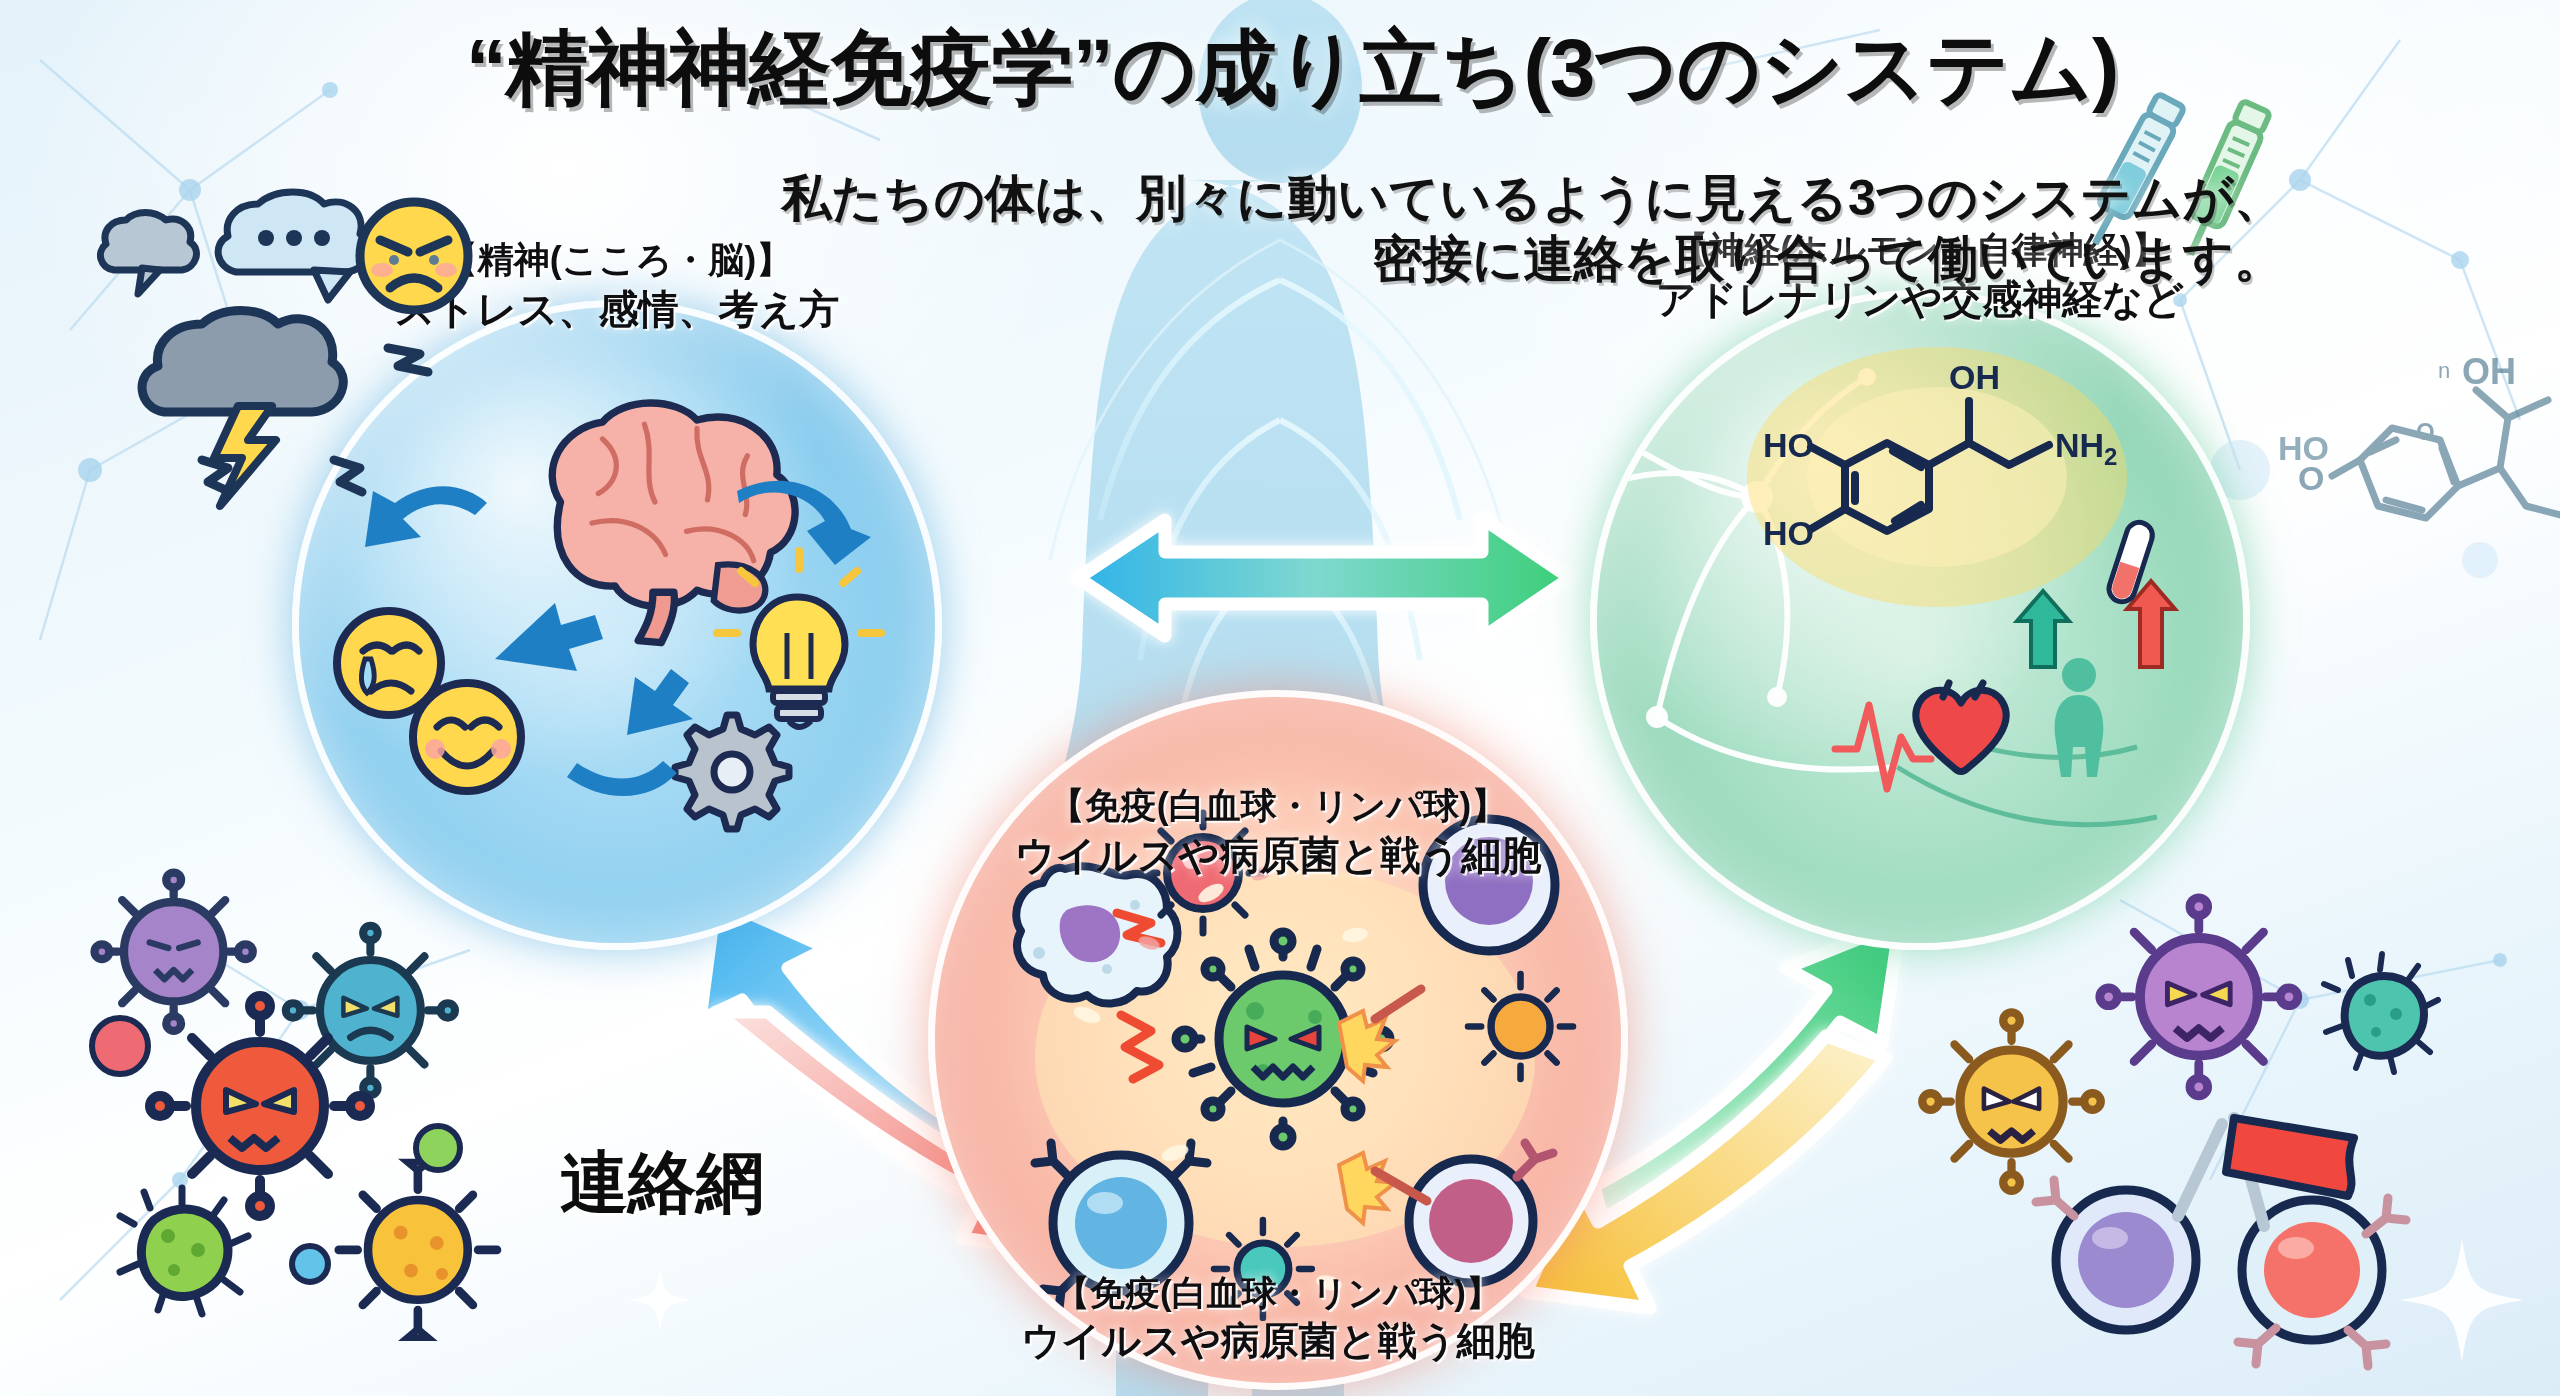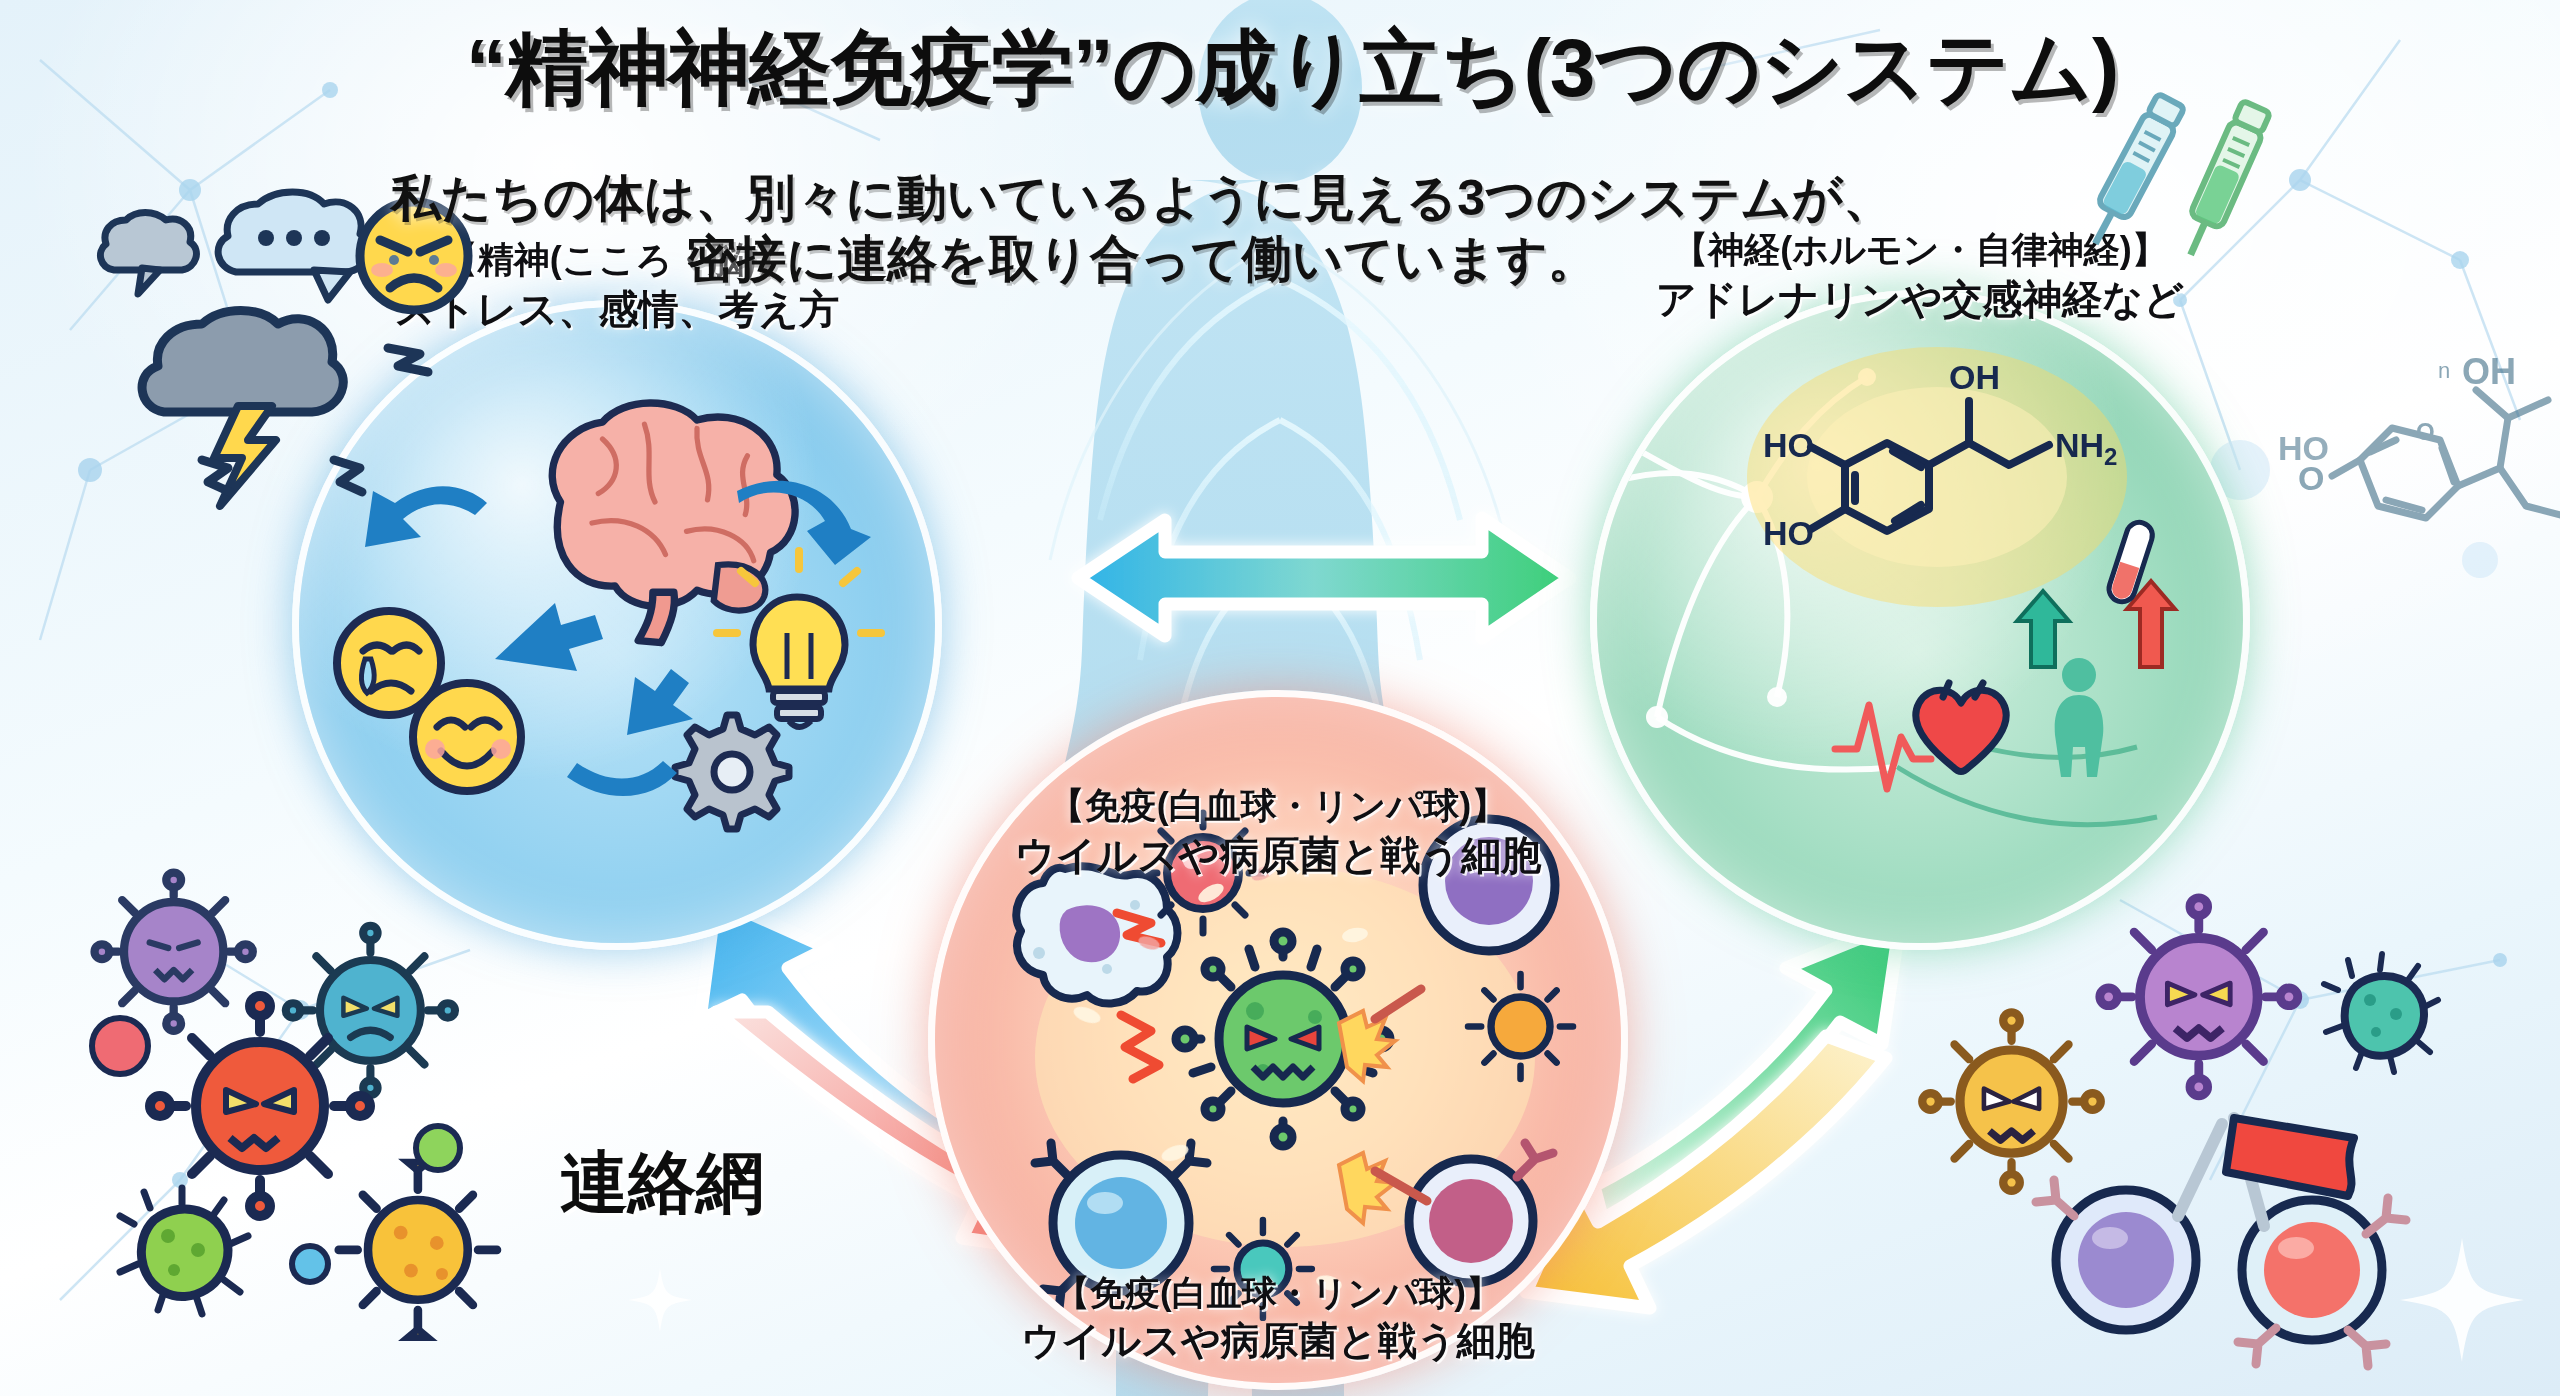--- a/index.html
+++ b/index.html
@@ -20,21 +20,21 @@
   .silhouette{position:absolute;left:50%;top:0;transform:translateX(-50%);
     width:900px;height:1396px;pointer-events:none;}
   
   .title{
     position:absolute;top:14px;left:12px;width:2560px;text-align:center;
     font-size:82px;font-weight:bold;color:#0d0d0d;letter-spacing:-1px;
     text-shadow:3px 4px 0 rgba(0,0,0,.28), 0 0 22px rgba(255,255,255,.95);
     white-space:nowrap;
   }
   .subtitle{
-    position:absolute;top:168px;left:0;width:2284px;text-align:center;
+    position:absolute;top:168px;left:0;width:2284px;text-align:right;
     font-size:50px;font-weight:bold;color:#111;line-height:1.22;
     text-shadow:2px 3px 0 rgba(0,0,0,.22), 0 0 16px rgba(255,255,255,.95);
     white-space:nowrap;
   }
   .subtitle div{display:block;}
   
   .circle{position:absolute;border-radius:50%;box-sizing:border-box;
     border:7px solid rgba(255,255,255,.95);overflow:hidden;}
   .c-mind{left:292px;top:300px;width:650px;height:650px;
     background:

